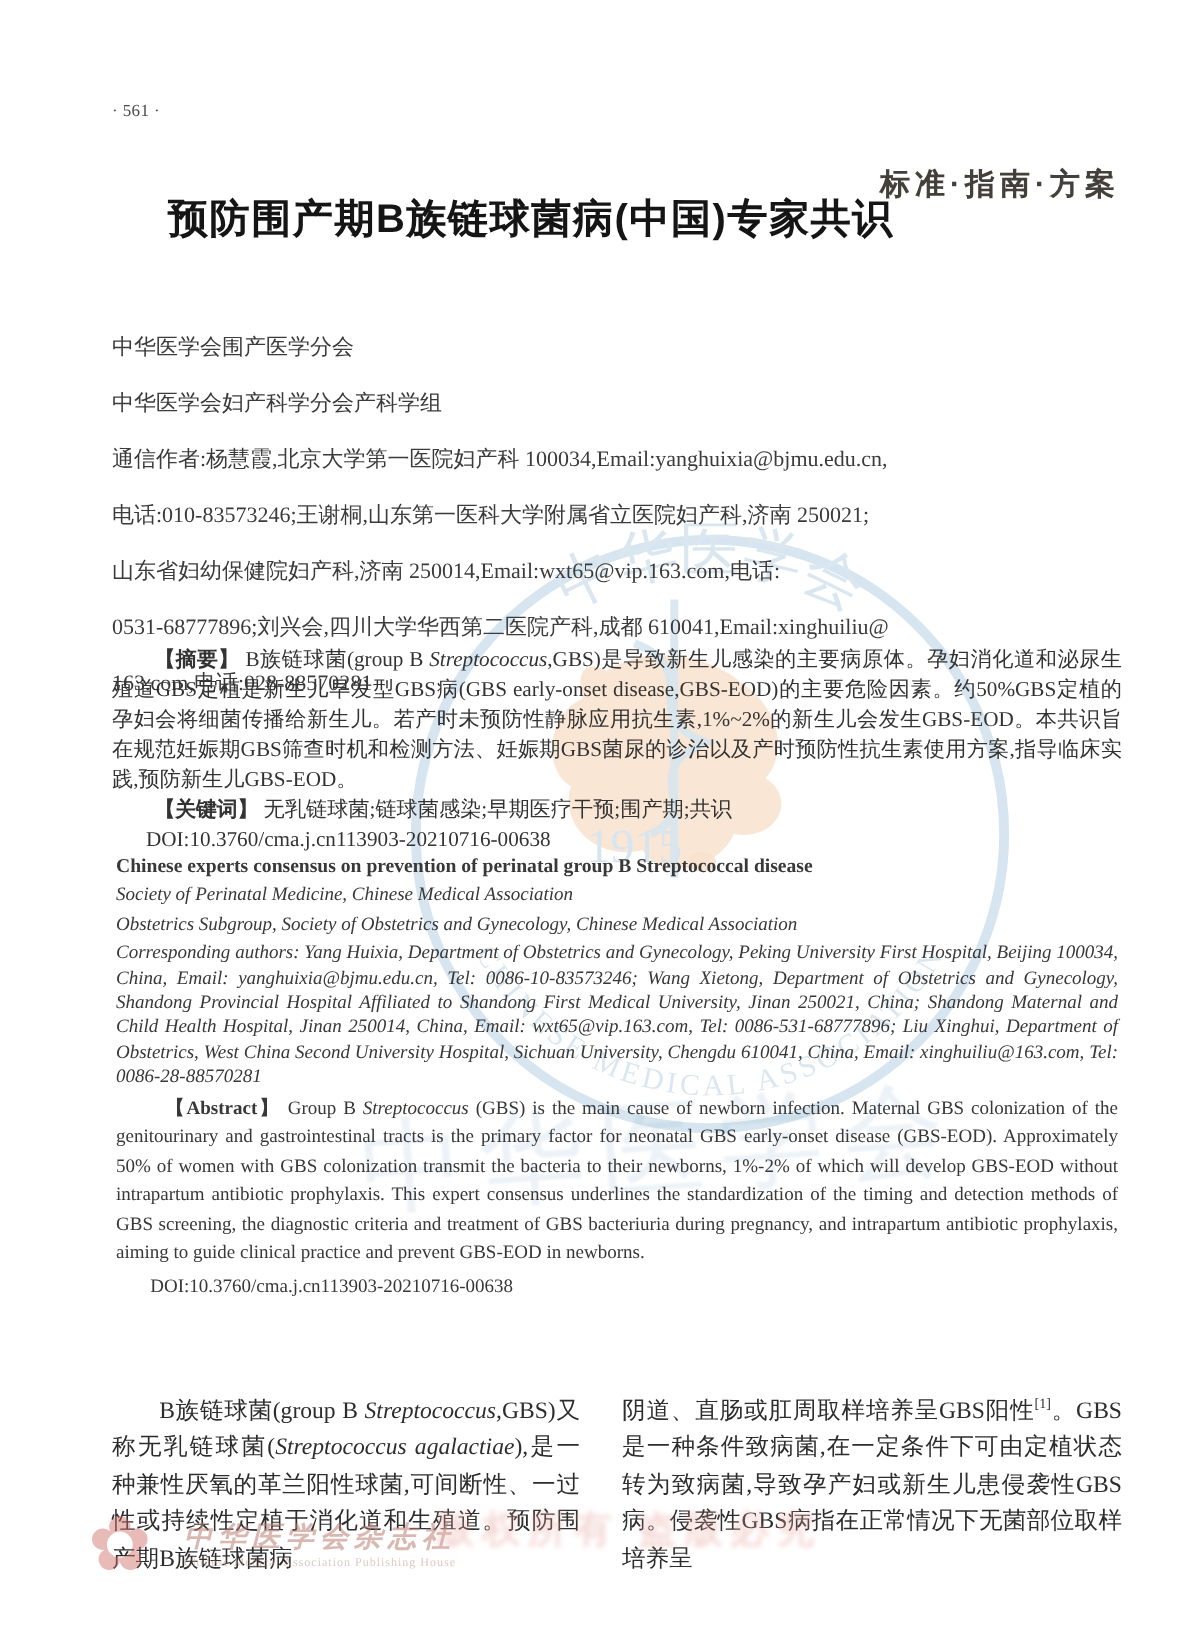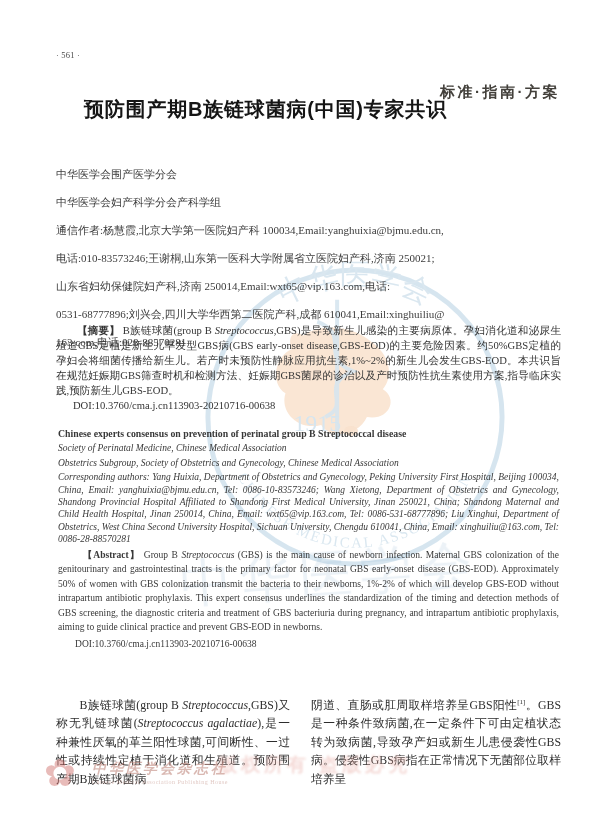--- a/index.html
+++ b/index.html
@@ -114,20 +114,23 @@
 通信作者:杨慧霞,北京大学第一医院妇产科 100034,Email:yanghuixia@bjmu.edu.cn,
 电话:010-83573246;王谢桐,山东第一医科大学附属省立医院妇产科,济南 250021;
 山东省妇幼保健院妇产科,济南 250014,Email:wxt65@vip.163.com,电话:
 0531-68777896;刘兴会,四川大学华西第二医院产科,成都 610041,Email:xinghuiliu@
 163.com,电话:028-88570281</div>
 
 <div id="cn-abstract-wrap" class="abs content-layer">
   <p id="cn-abstract" class="just">
     <span class="label-bold">【摘要】</span><span> B族链球菌(group B </span><span class="it">Streptococcus</span><span>,GBS)是导致新生儿感染的主要病原体。孕妇消化道和泌尿生殖道GBS定植是新生儿早发型GBS病(GBS early-onset disease,GBS-EOD)的主要危险因素。约50%GBS定植的孕妇会将细菌传播给新生儿。若产时未预防性静脉应用抗生素,1%~2%的新生儿会发生GBS-EOD。本共识旨在规范妊娠期GBS筛查时机和检测方法、妊娠期GBS菌尿的诊治以及产时预防性抗生素使用方案,指导临床实践,预防新生儿GBS-EOD。</span>
   </p>
+  <p id="cn-keywords">
+    <span class="label-bold">【关键词】</span><span> 无乳链球菌;链球菌感染;早期医疗干预;围产期;共识</span>
+  </p>
   <p id="cn-doi">DOI:10.3760/cma.j.cn113903-20210716-00638</p>
 </div>
 
 <div id="en-block" class="abs content-layer">
   <p id="en-title">Chinese experts consensus on prevention of perinatal group B Streptococcal disease</p>
   <p class="en-aff">Society of Perinatal Medicine, Chinese Medical Association</p>
   <p class="en-aff">Obstetrics Subgroup, Society of Obstetrics and Gynecology, Chinese Medical Association</p>
   <p id="en-corresponding">Corresponding authors: Yang Huixia, Department of Obstetrics and Gynecology, Peking University First Hospital, Beijing 100034, China, Email: yanghuixia@bjmu.edu.cn, Tel: 0086-10-83573246; Wang Xietong, Department of Obstetrics and Gynecology, Shandong Provincial Hospital Affiliated to Shandong First Medical University, Jinan 250021, China; Shandong Maternal and Child Health Hospital, Jinan 250014, China, Email: wxt65@vip.163.com, Tel: 0086-531-68777896; Liu Xinghui, Department of Obstetrics, West China Second University Hospital, Sichuan University, Chengdu 610041, China, Email: xinghuiliu@163.com, Tel: 0086-28-88570281</p>
   <p id="en-abstract">
     <span class="b">【Abstract】</span><span>  Group B </span><span class="it">Streptococcus</span><span> (GBS) is the main cause of newborn infection. Maternal GBS colonization of the genitourinary and gastrointestinal tracts is the primary factor for neonatal GBS early-onset disease (GBS-EOD). Approximately 50% of women with GBS colonization transmit the bacteria to their newborns, 1%-2% of which will develop GBS-EOD without intrapartum antibiotic prophylaxis. This expert consensus underlines the standardization of the timing and detection methods of GBS screening, the diagnostic criteria and treatment of GBS bacteriuria during pregnancy, and intrapartum antibiotic prophylaxis, aiming to guide clinical practice and prevent GBS-EOD in newborns.</span>

